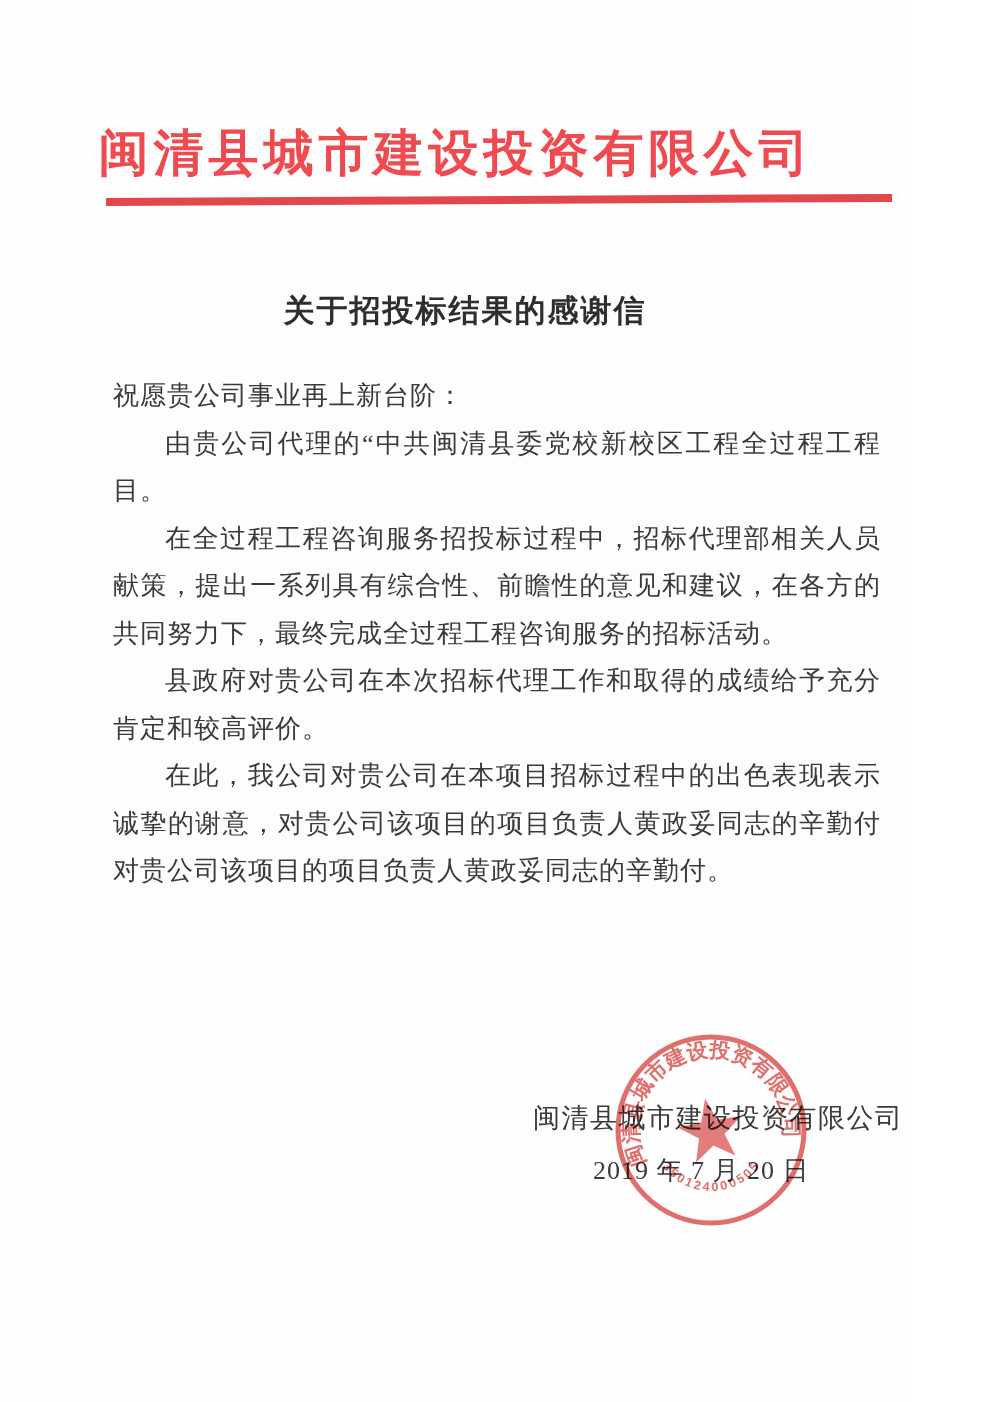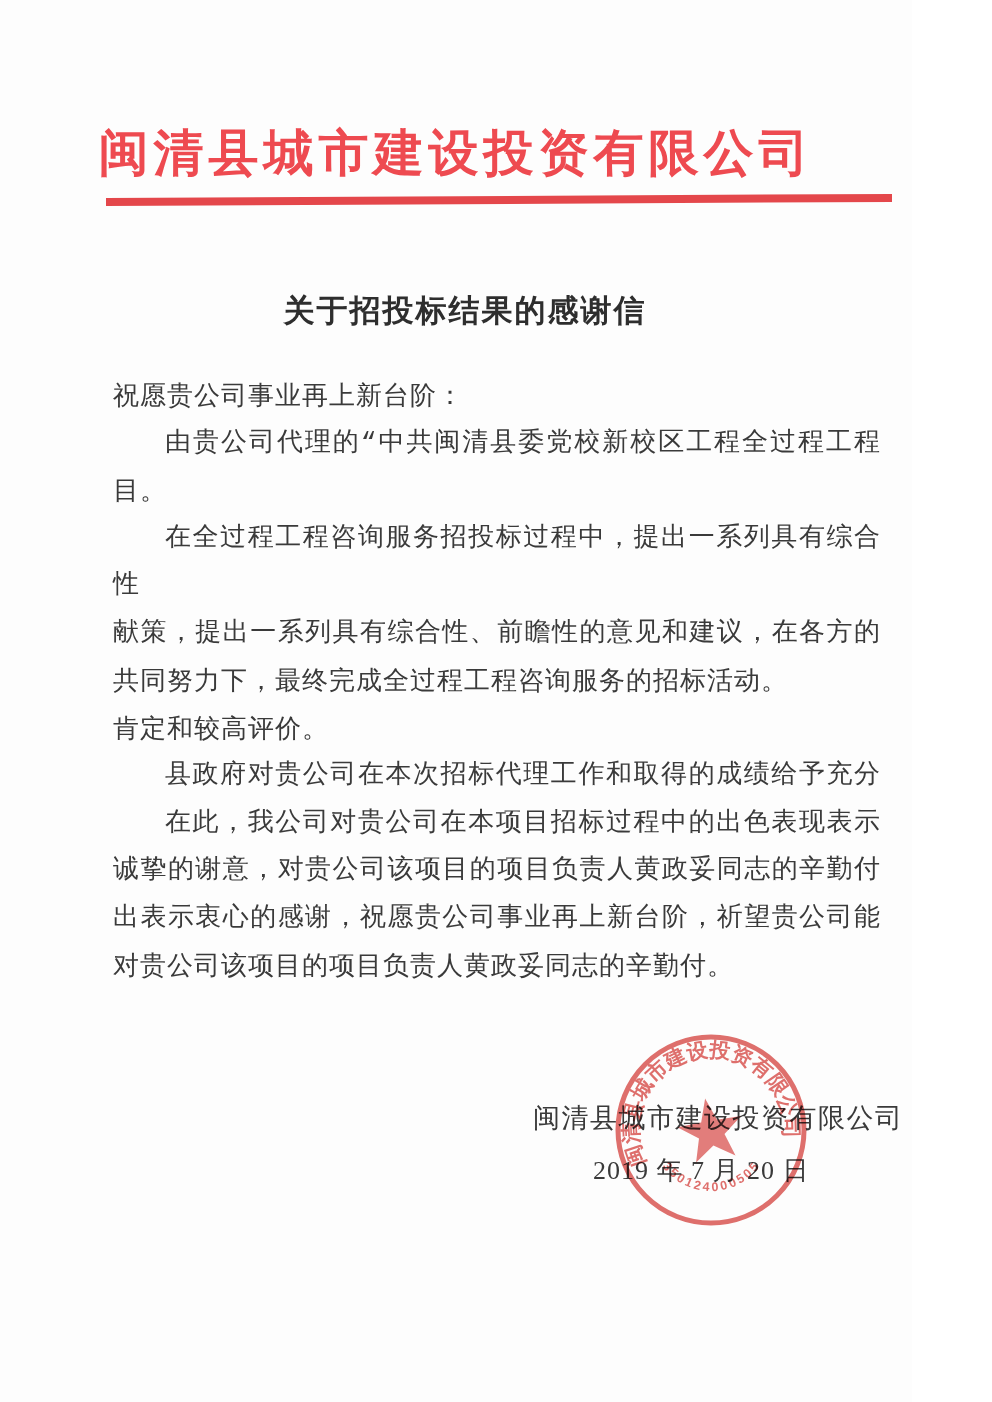--- a/index.html
+++ b/index.html
@@ -41,21 +41,21 @@
   
   .letter{
     position:absolute;left:113px;top:372px;width:768px;
     font-size:26px;
     line-height:47.5px;
     letter-spacing:1px;
     color:#3a3a3a;
   }
   .line{min-height:47.5px;}
   .ind{text-indent:2em;}
-  .fill{text-align:justify;text-align-last:justify;font-family:Liberation Mono, monospace;}
+  .fill{text-align:justify;text-align-last:justify;}
   
   .sig-company{
     position:absolute;top:1100px;left:533px;
     font-size:27px;letter-spacing:1.5px;color:#3a3a3a;
     white-space:nowrap;
   }
   .sig-date{
     position:absolute;top:1153px;left:593px;
     font-size:26px;letter-spacing:1px;color:#3a3a3a;
     white-space:nowrap;
@@ -84,28 +84,27 @@
 
   <div class="letterhead">闽清县城市建设投资有限公司</div>
   <div class="red-rule"></div>
 
   <div class="doc-title">关于招投标结果的感谢信</div>
 
   <div class="letter">
     <div class="line">祝愿贵公司事业再上新台阶：</div>
     <div class="line ind fill">由贵公司代理的“中共闽清县委党校新校区工程全过程工程</div>
     <div class="line">目。</div>
-    <div class="line ind fill">在全过程工程咨询服务招投标过程中，提出一系列具有综合性</div>
+    <div class="line ind fill">在全过程工程咨询服务招投标过程中，招标代理部相关人员</div>
     <div class="line fill">献策，提出一系列具有综合性、前瞻性的意见和建议，在各方的</div>
     <div class="line">共同努力下，最终完成全过程工程咨询服务的招标活动。</div>
+    <div class="line ind fill">县政府对贵公司在本次招标代理工作和取得的成绩给予充分</div>
     <div class="line">肯定和较高评价。</div>
-    <div class="line ind fill">县政府对贵公司在本次招标代理工作和取得的成绩给予充分</div>
     <div class="line ind fill">在此，我公司对贵公司在本项目招标过程中的出色表现表示</div>
     <div class="line fill">诚挚的谢意，对贵公司该项目的项目负责人黄政妥同志的辛勤付</div>
-    <div class="line fill">出表示衷心的感谢，祝愿贵公司事业再上新台阶，祈望贵公司能</div>
     <div class="line">对贵公司该项目的项目负责人黄政妥同志的辛勤付。</div>
   </div>
 
   <div class="sig-company">闽清县城市建设投资有限公司</div>
   <div class="sig-date">2019 年 7 月 20 日</div>
 
   <div class="seal">
     <svg viewBox="0 0 212 212" xmlns="http://www.w3.org/2000/svg">
       <circle cx="106" cy="106" r="93" fill="none" stroke="#d9504c" stroke-width="5"></circle>
 

